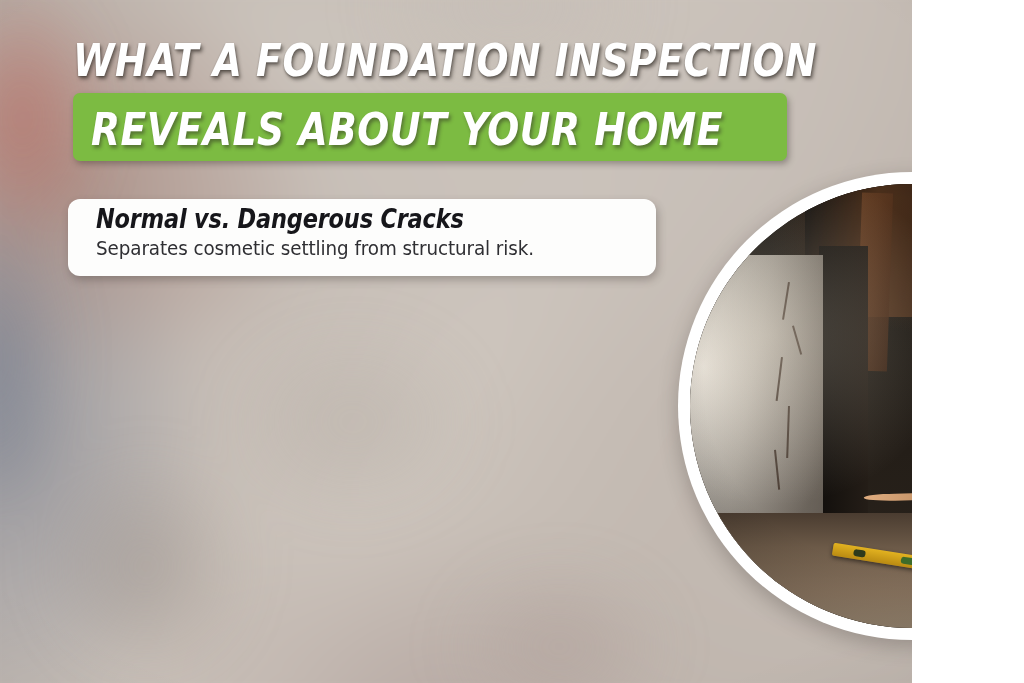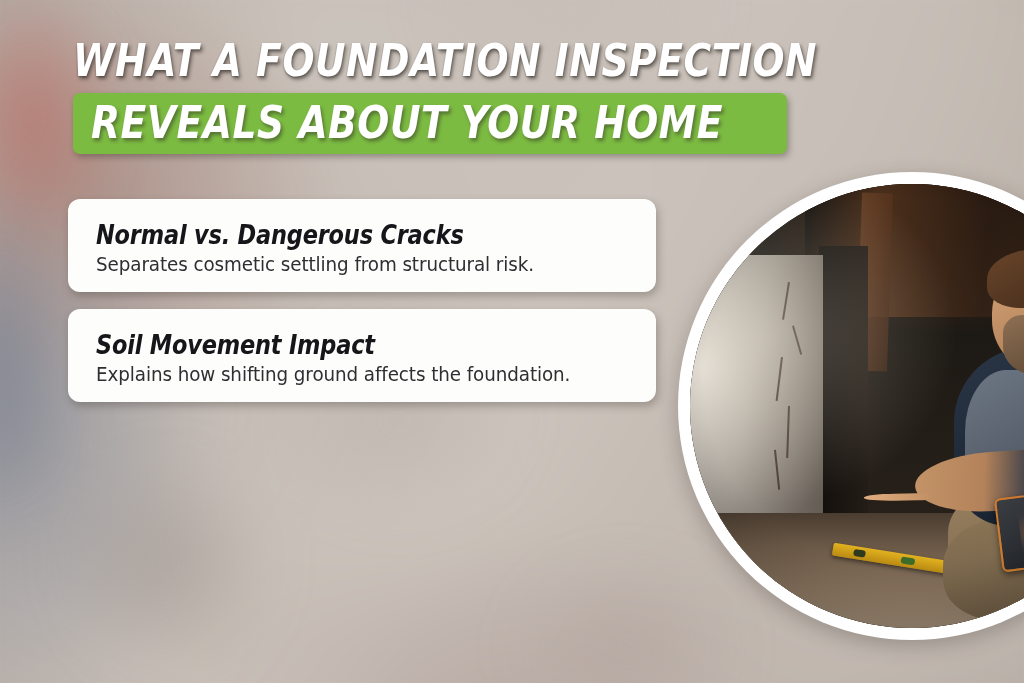--- a/index.html
+++ b/index.html
@@ -5,21 +5,21 @@
   * { margin:0; padding:0; box-sizing:border-box; }
 
   html, body {
     width:1024px; height:683px;
     overflow:hidden;
     font-family:"Liberation Sans", sans-serif;
   }
 
   #stage {
     position:relative;
-    width:1024px; height:683px;
+    width:912px; height:683px;
     overflow:hidden;
     background:#b5aca6;
   }
 
   
   .bg-layer {
     position:absolute; inset:-60px;
     filter:blur(26px);
   }
   .bg-base {
@@ -63,21 +63,21 @@
     white-space:nowrap;
     text-shadow:2px 3px 4px rgba(40,34,30,.55), 0 1px 2px rgba(40,34,30,.40);
     transform:scaleX(.93);
     transform-origin:left center;
   }
   .headline-band {
     display:inline-block;
     margin-top:10px;
     background:#7cbb42;
     border-radius:7px;
-    padding:7px 16px 9px 18px;
+    padding:14px 16px 9px 18px;
     box-shadow:2px 3px 6px rgba(40,34,30,.35);
   }
   .headline-line2 {
     font-family:"DejaVu Sans Condensed","Liberation Sans Narrow","Liberation Sans", sans-serif;
     font-size:45px;
     font-weight:700;
     font-style:italic;
     letter-spacing:.6px;
     color:#ffffff;
     line-height:1.0;
@@ -90,21 +90,21 @@
   
   .cards {
     position:absolute;
     left:68px; top:199px;
     width:588px;
   }
   .card {
     background:#fdfdfc;
     border-radius:12px;
     box-shadow:2px 4px 9px rgba(50,44,40,.30);
-    padding:22px 20px 15px 28px;
+    padding:6px 20px 15px 28px;
     margin-bottom:17px;
   }
   .card-title {
     font-family:"DejaVu Sans Condensed","Liberation Sans Narrow","Liberation Sans", sans-serif;
     font-size:26px;
     font-weight:700;
     font-style:italic;
     color:#16161a;
     line-height:1.12;
     letter-spacing:-.2px;
@@ -291,24 +291,20 @@
 
   <div class="cards">
 
     <div class="card">
       <div class="card-title">Normal vs. Dangerous Cracks</div>
       <div class="card-body">Separates cosmetic settling from structural risk.</div>
     </div>
 
 
 
-    <div class="card">
-      <div class="card-title">Soil Movement Impact</div>
-      <div class="card-body">Explains how shifting ground affects the foundation.</div>
-    </div>
 
   </div>
 
   <div class="photo-circle">
     <div class="photo-inner" aria-label="Home inspector crouching in a crawlspace pointing at a cracked concrete foundation wall while holding a rugged tablet, a yellow spirit level resting on the floor">
 
       <div class="scene-dark"></div>
       <div class="scene-ceiling"></div>
       <div class="scene-joist"></div>
       <div class="scene-darkgap"></div>

